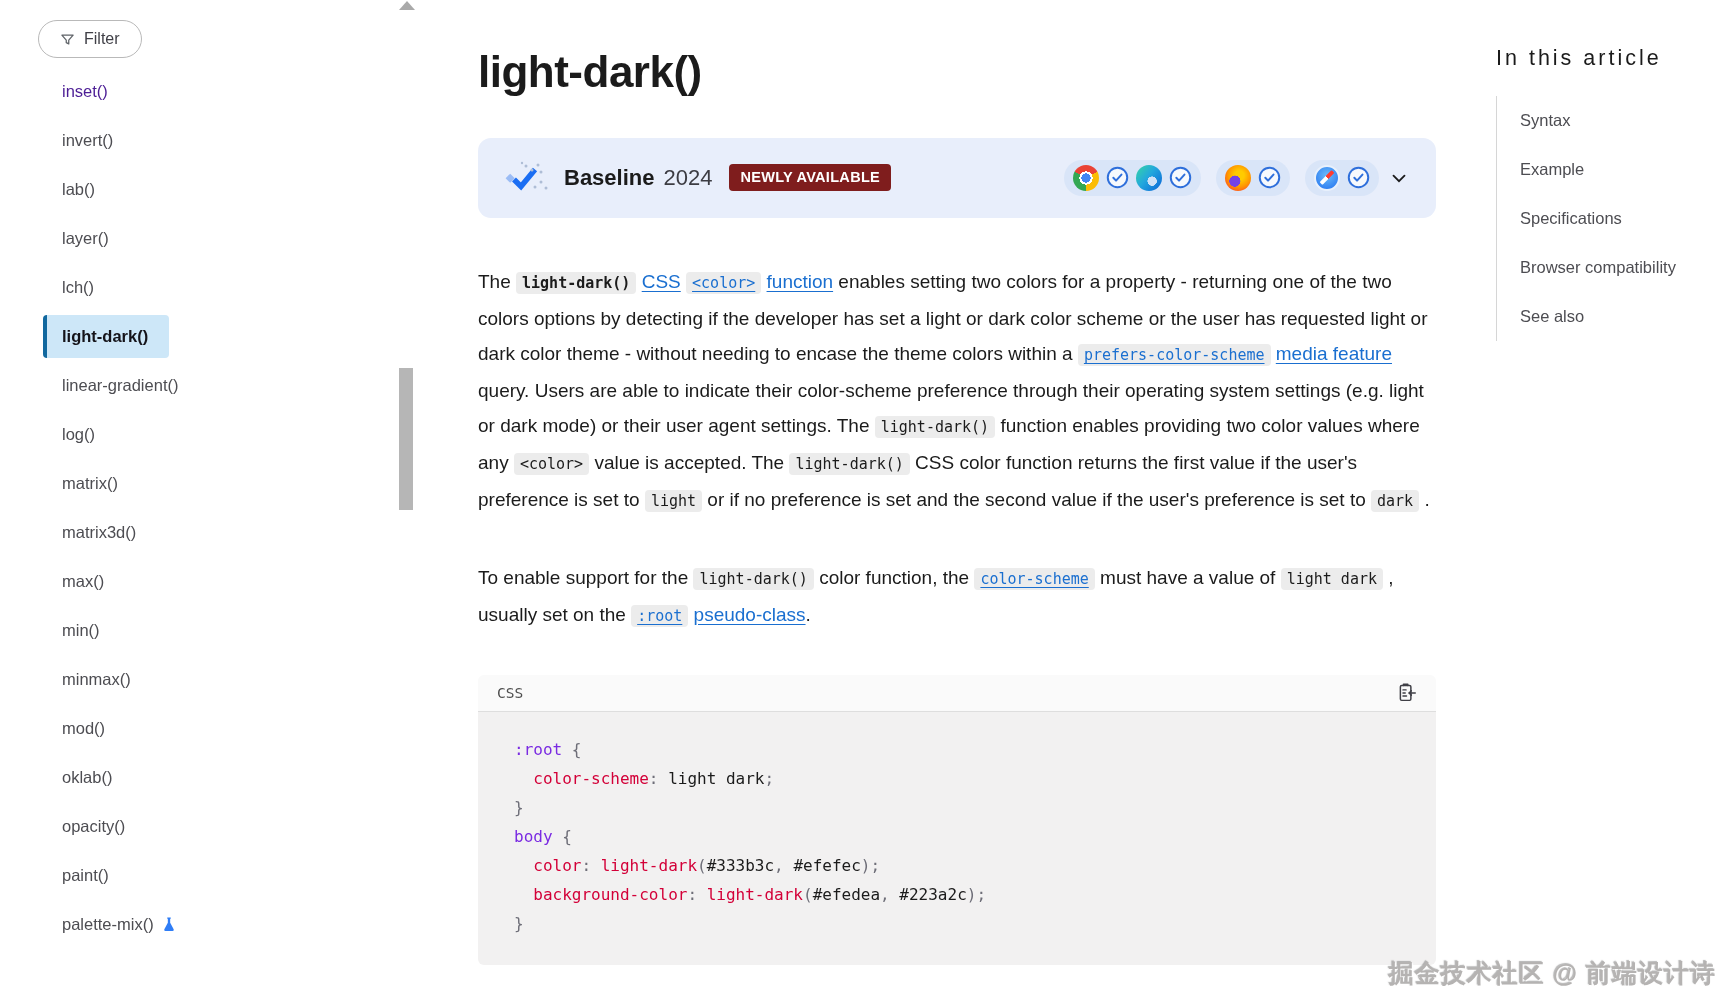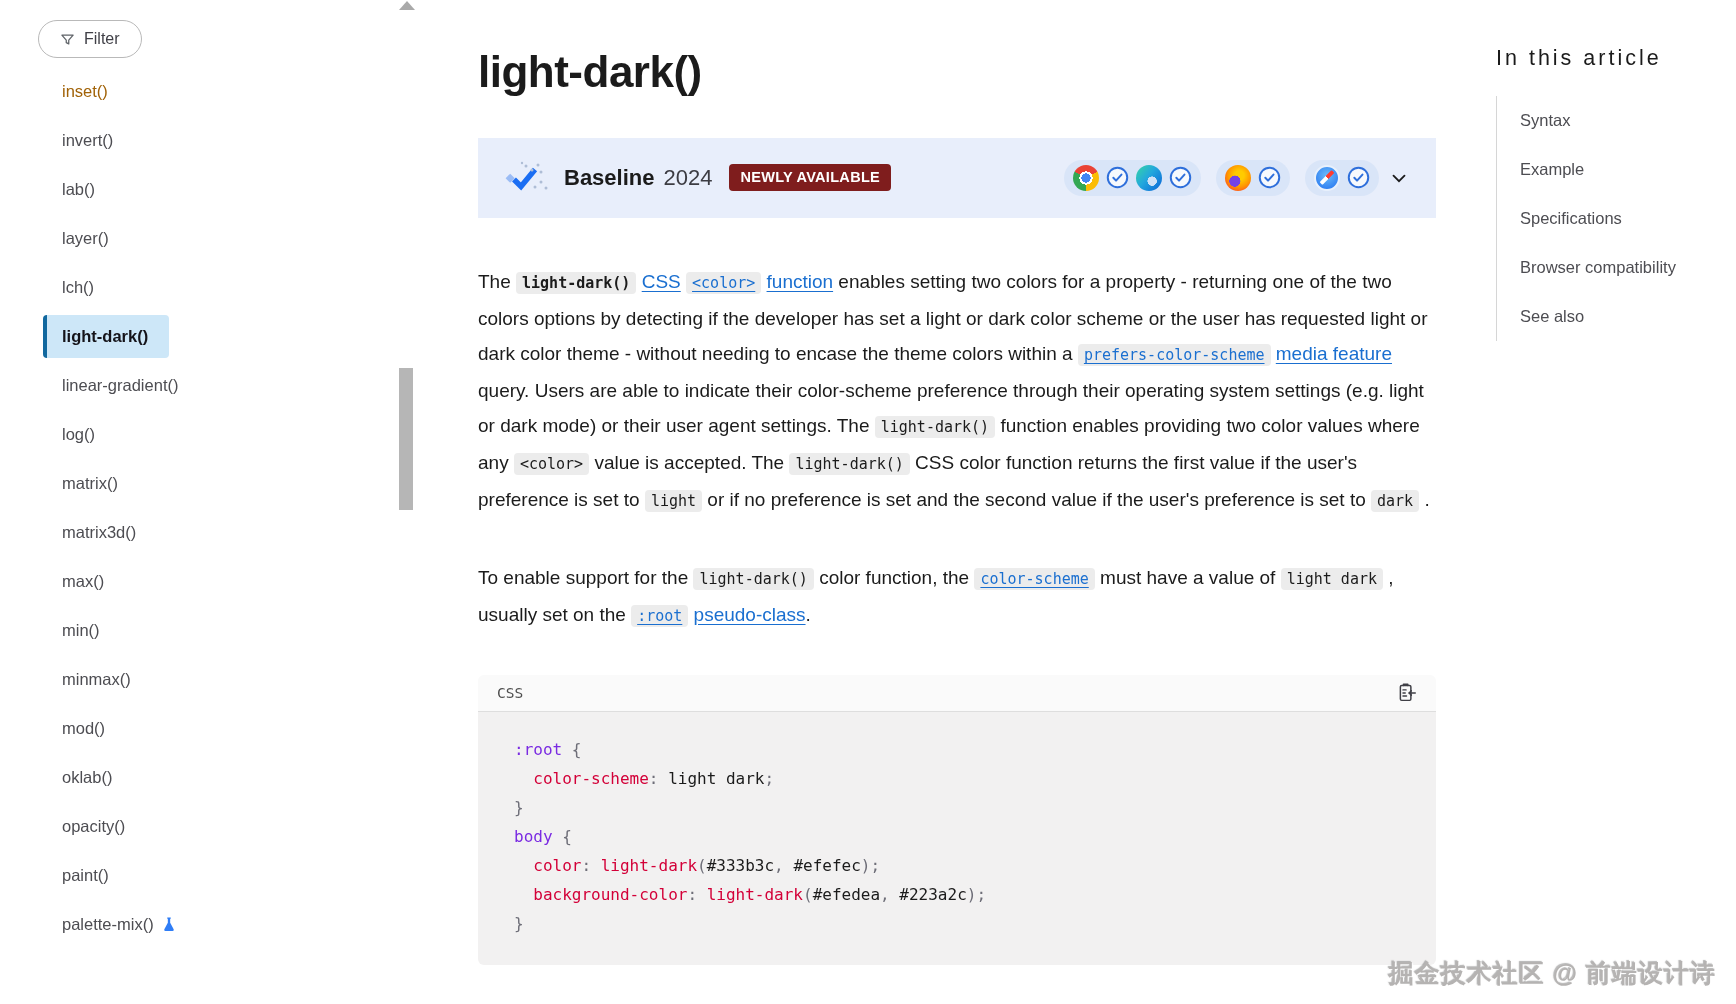--- a/index.html
+++ b/index.html
@@ -15,21 +15,21 @@
   .filter-btn {
     display:inline-flex; align-items:center; gap:9px;
     padding:9px 21px; border:1px solid #b9b9b9; border-radius:22px;
     background:#fff; font-size:16px; color:#3f3f46; cursor:pointer;
   }
   .nav-list { margin-top:9px; }
   .nav-item {
     height:49px; display:flex; align-items:center; padding-left:24px;
     font-size:16.5px; color:#4d4d52; cursor:pointer; white-space:nowrap;
   }
-  .nav-item.muted .nav-label { color:#a16207; }
+  .nav-item.muted .nav-label { color:#4c1d95; }
   .nav-item.selected { padding-left:5px; }
   .nav-item.selected .nav-label {
     display:inline-flex; align-items:center;
     background:#cde7f8; border-left:4px solid #11689f; border-radius:4px;
     padding:12px 21px 12px 15px; font-weight:700; color:#15141a;
   }
   .flask { margin-left:8px; display:inline-flex; }
 
   
   .scroll-up {
@@ -40,21 +40,21 @@
   .scroll-thumb {
     position:absolute; left:399px; top:368px; width:14px; height:142px;
     background:#b6b6b6; cursor:pointer;
   }
 
   
   .main { position:absolute; left:478px; top:0; width:958px; }
   h1.page-title { margin:46px 0 0 0; font-size:44px; line-height:1.2; font-weight:700; letter-spacing:-0.5px; color:#1b1b1b; }
 
   .banner {
-    margin-top:39px; height:80px; background:#e8eefb; border-radius:0;
+    margin-top:39px; height:80px; background:#e8eefb; border-radius:13px;
     display:flex; align-items:center; padding:0 26px;
   }
   .baseline-word { font-size:22px; font-weight:600; margin-left:13px; color:#1b1b1b; }
   .baseline-year { font-size:22px; font-weight:400; margin-left:9px; color:#3c3c43; }
   .badge {
     margin-left:17px; background:#7f1d1d; color:#fff; font-size:14.5px; font-weight:700;
     letter-spacing:.3px; padding:5px 11px 6px; border-radius:4px; white-space:nowrap;
   }
   .browsers { margin-left:auto; display:flex; align-items:center; gap:15px; }
   .bpill {

